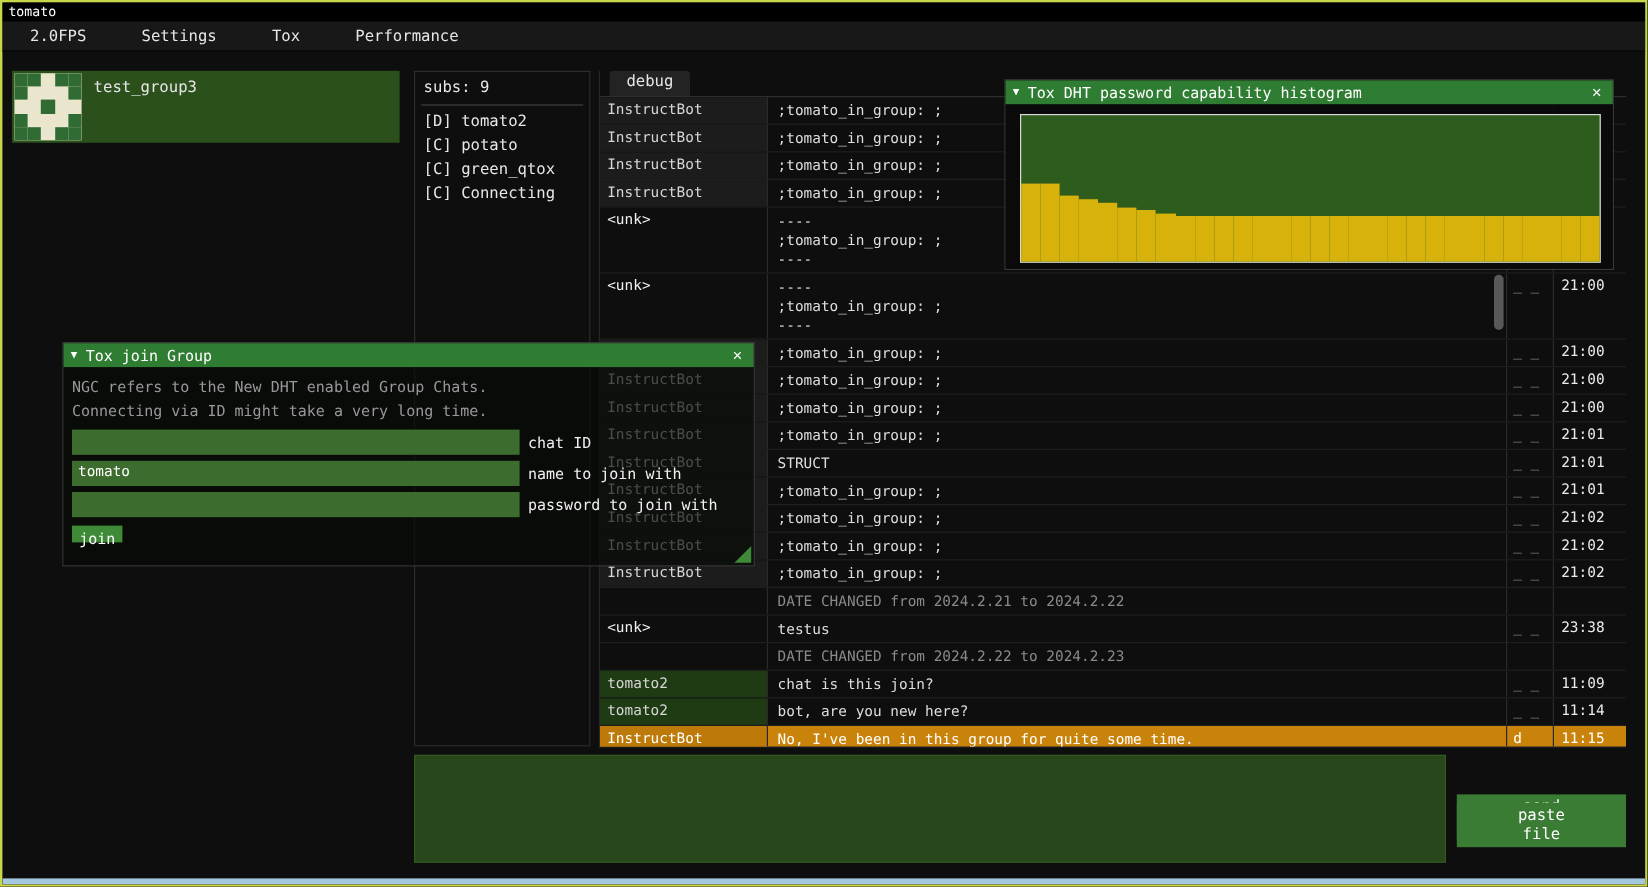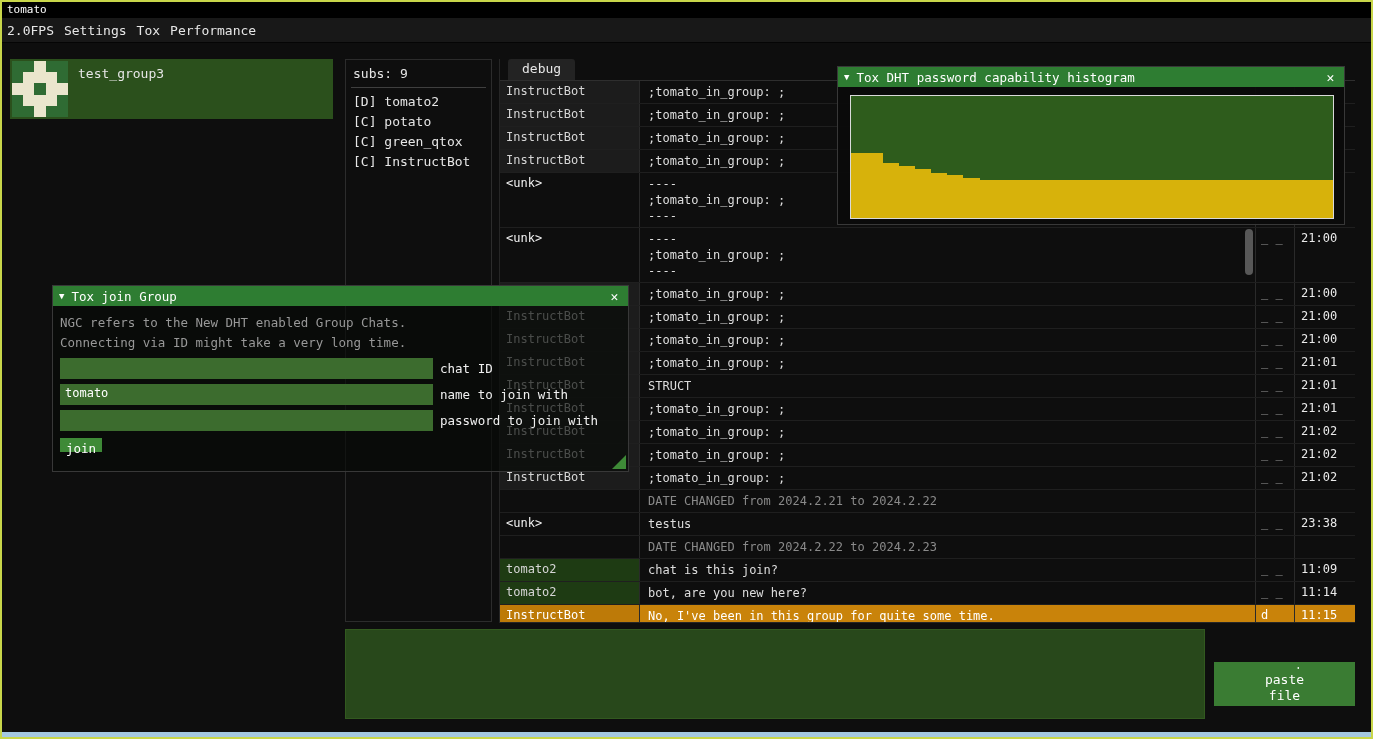--- a/index.html
+++ b/index.html
@@ -7,21 +7,21 @@
   .app {
     position:relative; width:1373px; height:739px; overflow:hidden;
     background:#0e0e0e; border:2px solid var(--border_yellow,#c8d64a);
     font-family:"DejaVu Sans Mono","Liberation Mono",monospace; color:#e6e6e6;
   }
   
   .titlebar { position:absolute; left:0; top:0; right:0; height:16px; background:#000;
     font-size:11px; line-height:15px; padding-left:5px; color:#fff; }
   .menubar { position:absolute; left:0; top:16px; right:0; height:25px; background:#181818;
     display:flex; align-items:center; font-size:13px; border-bottom:1px solid #050505; }
-  .menubar span { padding:0 5px; }
+  .menubar span { padding:0 23px; }
   
   .groups { position:absolute; left:8px; top:57px; width:323px; }
   .group-item { height:60px; display:flex; gap:10px; padding:2px; cursor:pointer; }
   .group-item.selected { background:var(--selected_group_green,#2b501c);text-align:right; }
   .avatar { position:relative; width:56px; height:56px; flex:none; overflow:hidden; }
   .avatar-px { position:absolute; width:20%; height:20%; }
   .group-name { padding-top:5px; font-size:13px; }
   
   .subs-panel { position:absolute; left:343px; top:57px; width:147px; height:563px;
     border:1px solid #2c2c2c; padding:6px 5px; font-size:13px; }
@@ -132,21 +132,21 @@
     <div class="subs-header">subs: 9</div>
     <div class="subs-sep"></div>
     <div>
 
         <div class="subs-member">[D] tomato2</div>
 
         <div class="subs-member">[C] potato</div>
 
         <div class="subs-member">[C] green_qtox</div>
 
-        <div class="subs-member">[C] InstructBot</div>
+        <div class="subs-member">[C] Connecting</div>
       </div>
   </div>
 
   <div class="chat-panel">
     <div class="tabbar">
       <div class="tab">debug</div>
     </div>
     <div class="chat-rows">
 
         <div class="chat-row row-plain">

